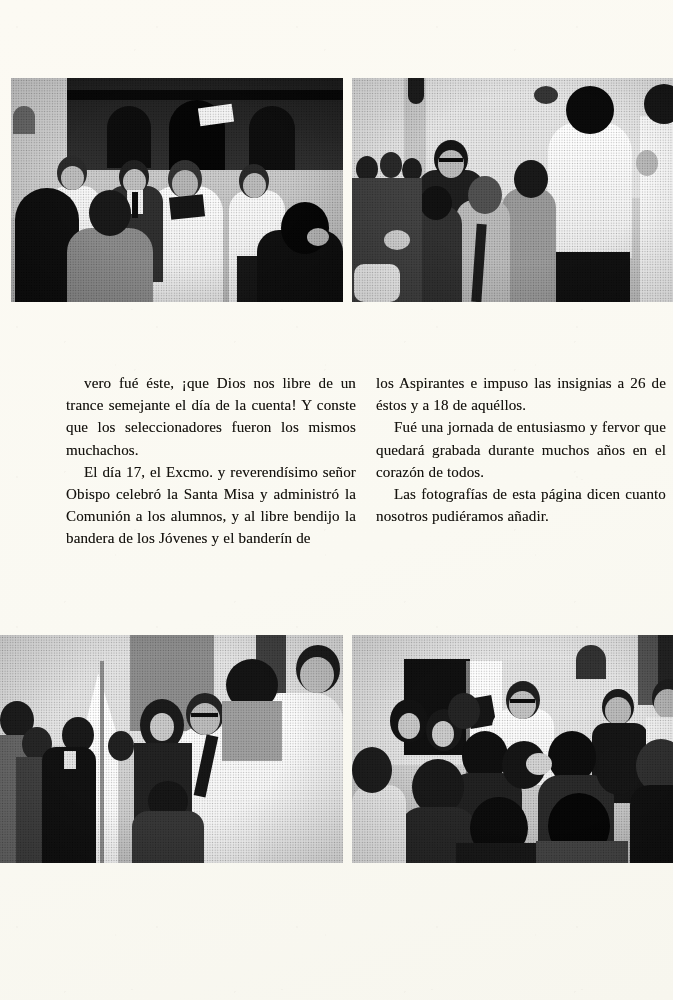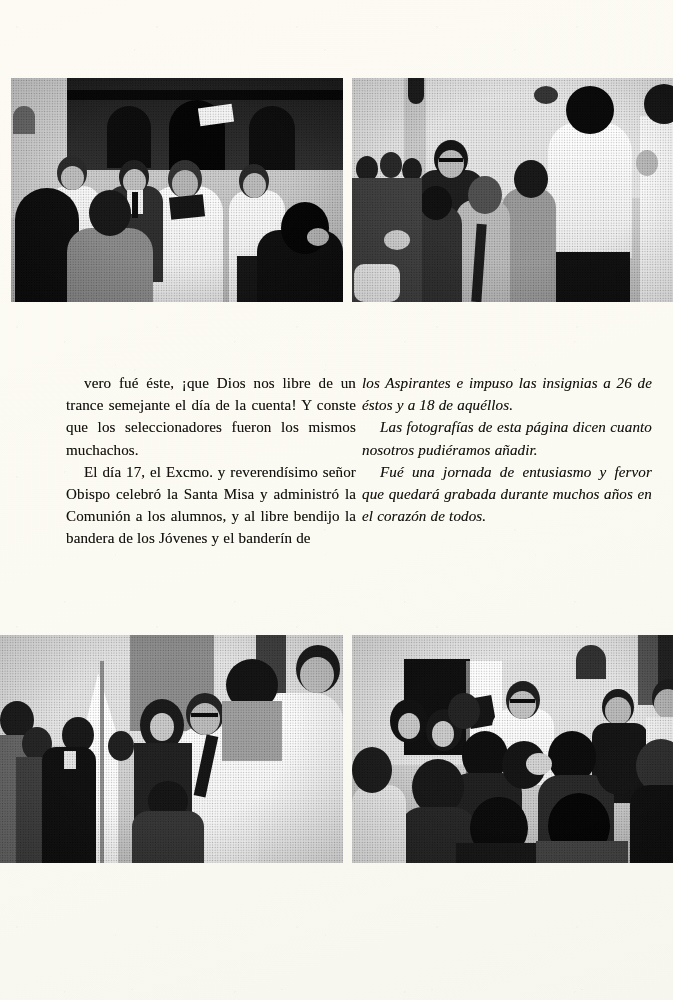--- a/index.html
+++ b/index.html
@@ -102,21 +102,21 @@
   .col p {
     margin: 0;
     text-indent: 18px;
     hyphens: manual;
   }
   .col p.noindent {
     text-indent: 0;
   }
 
   #col-left  { left: 66px; }
-  #col-right { left: 362px; font-style: italic; }
+  #col-right { left: 376px; }
 
   
   .col p {
     text-shadow: 0 0 0.35px rgba(30,26,20,0.45);
   }
 </style>
 </head>
 <body>
 
 <div id="page">
@@ -217,22 +217,22 @@
 
   <div id="textblock">
 
     <div class="col" id="col-left">
       <p>vero fué éste, ¡que Dios nos libre de un trance semejante el día de la cuenta! Y conste que los seleccionadores fueron los mismos muchachos.</p>
       <p>El día 17, el Excmo. y reverendísimo señor Obispo celebró la Santa Misa y administró la Comunión a los alumnos, y al libre bendijo la bandera de los Jóvenes y el banderín de</p>
     </div>
 
     <div class="col" id="col-right">
       <p class="noindent">los Aspirantes e impuso las insignias a 26 de éstos y a 18 de aquéllos.</p>
+      <p>Fué una jornada de entusiasmo y fervor que quedará grabada durante muchos años en el corazón de todos.</p>
       <p>Las fotografías de esta página dicen cuanto nosotros pudiéramos añadir.</p>
-      <p>Fué una jornada de entusiasmo y fervor que quedará grabada durante muchos años en el corazón de todos.</p>
     </div>
 
   </div>
 
   <div class="photo" id="photo-bottom-left" style="left:0px; top:635px; width:343px; height:228px;">
     <div class="scene" style="background:linear-gradient(180deg,#dcdbd3 0%,#d0cfc7 45%,#bebdb5 100%);">
       <div class="rect" style="left:0; top:0; width:343px; height:110px; background:#dbdad2;"></div>
       <div class="rect" style="left:130px; top:0; width:84px; height:96px; background:#8e8d86;"></div>
       <div class="rect" style="left:256px; top:0; width:30px; height:70px; background:#4a4943;"></div>
 

